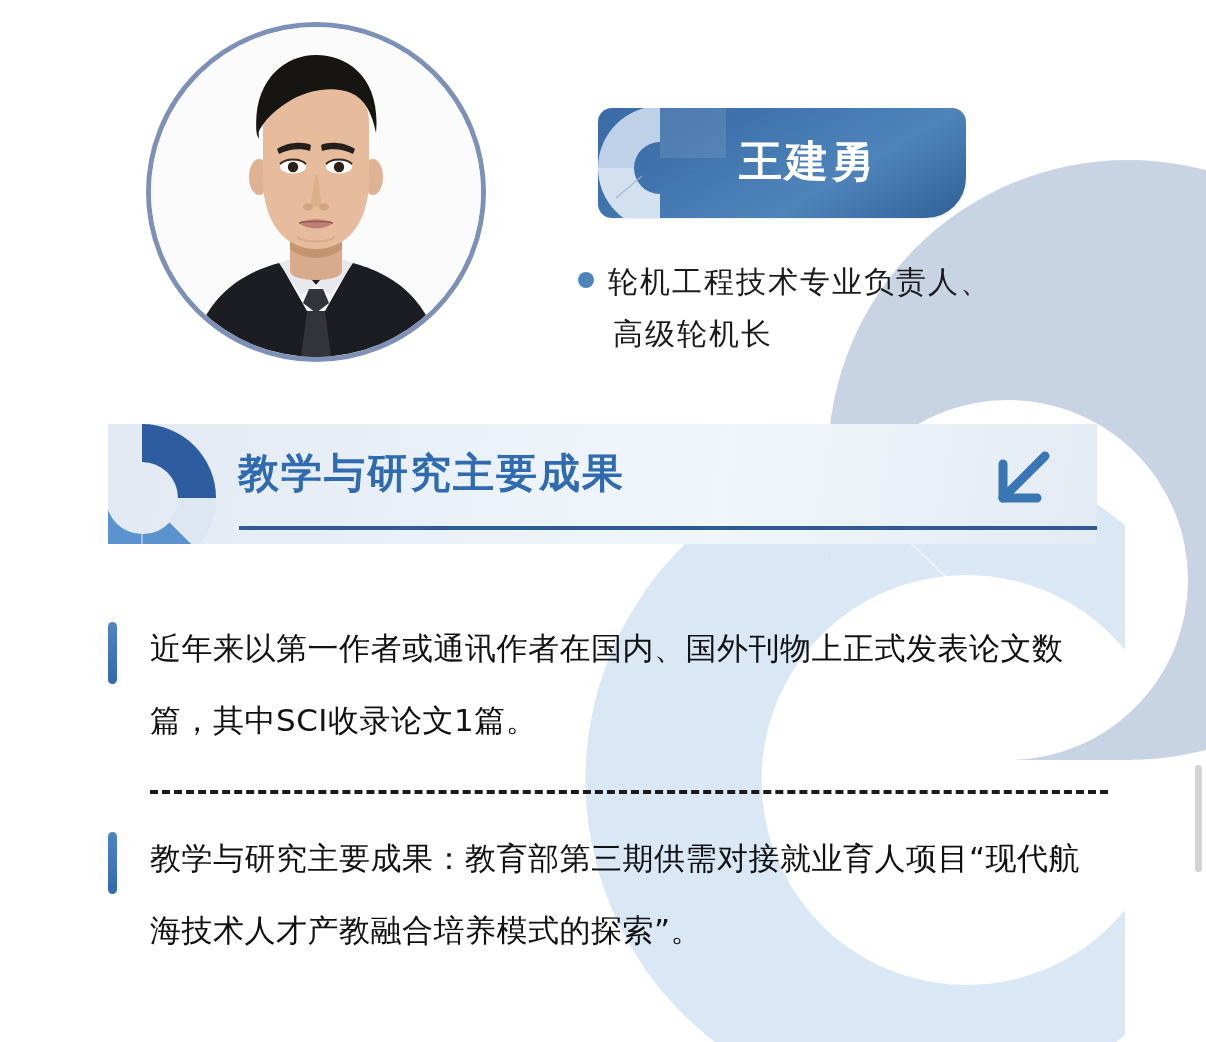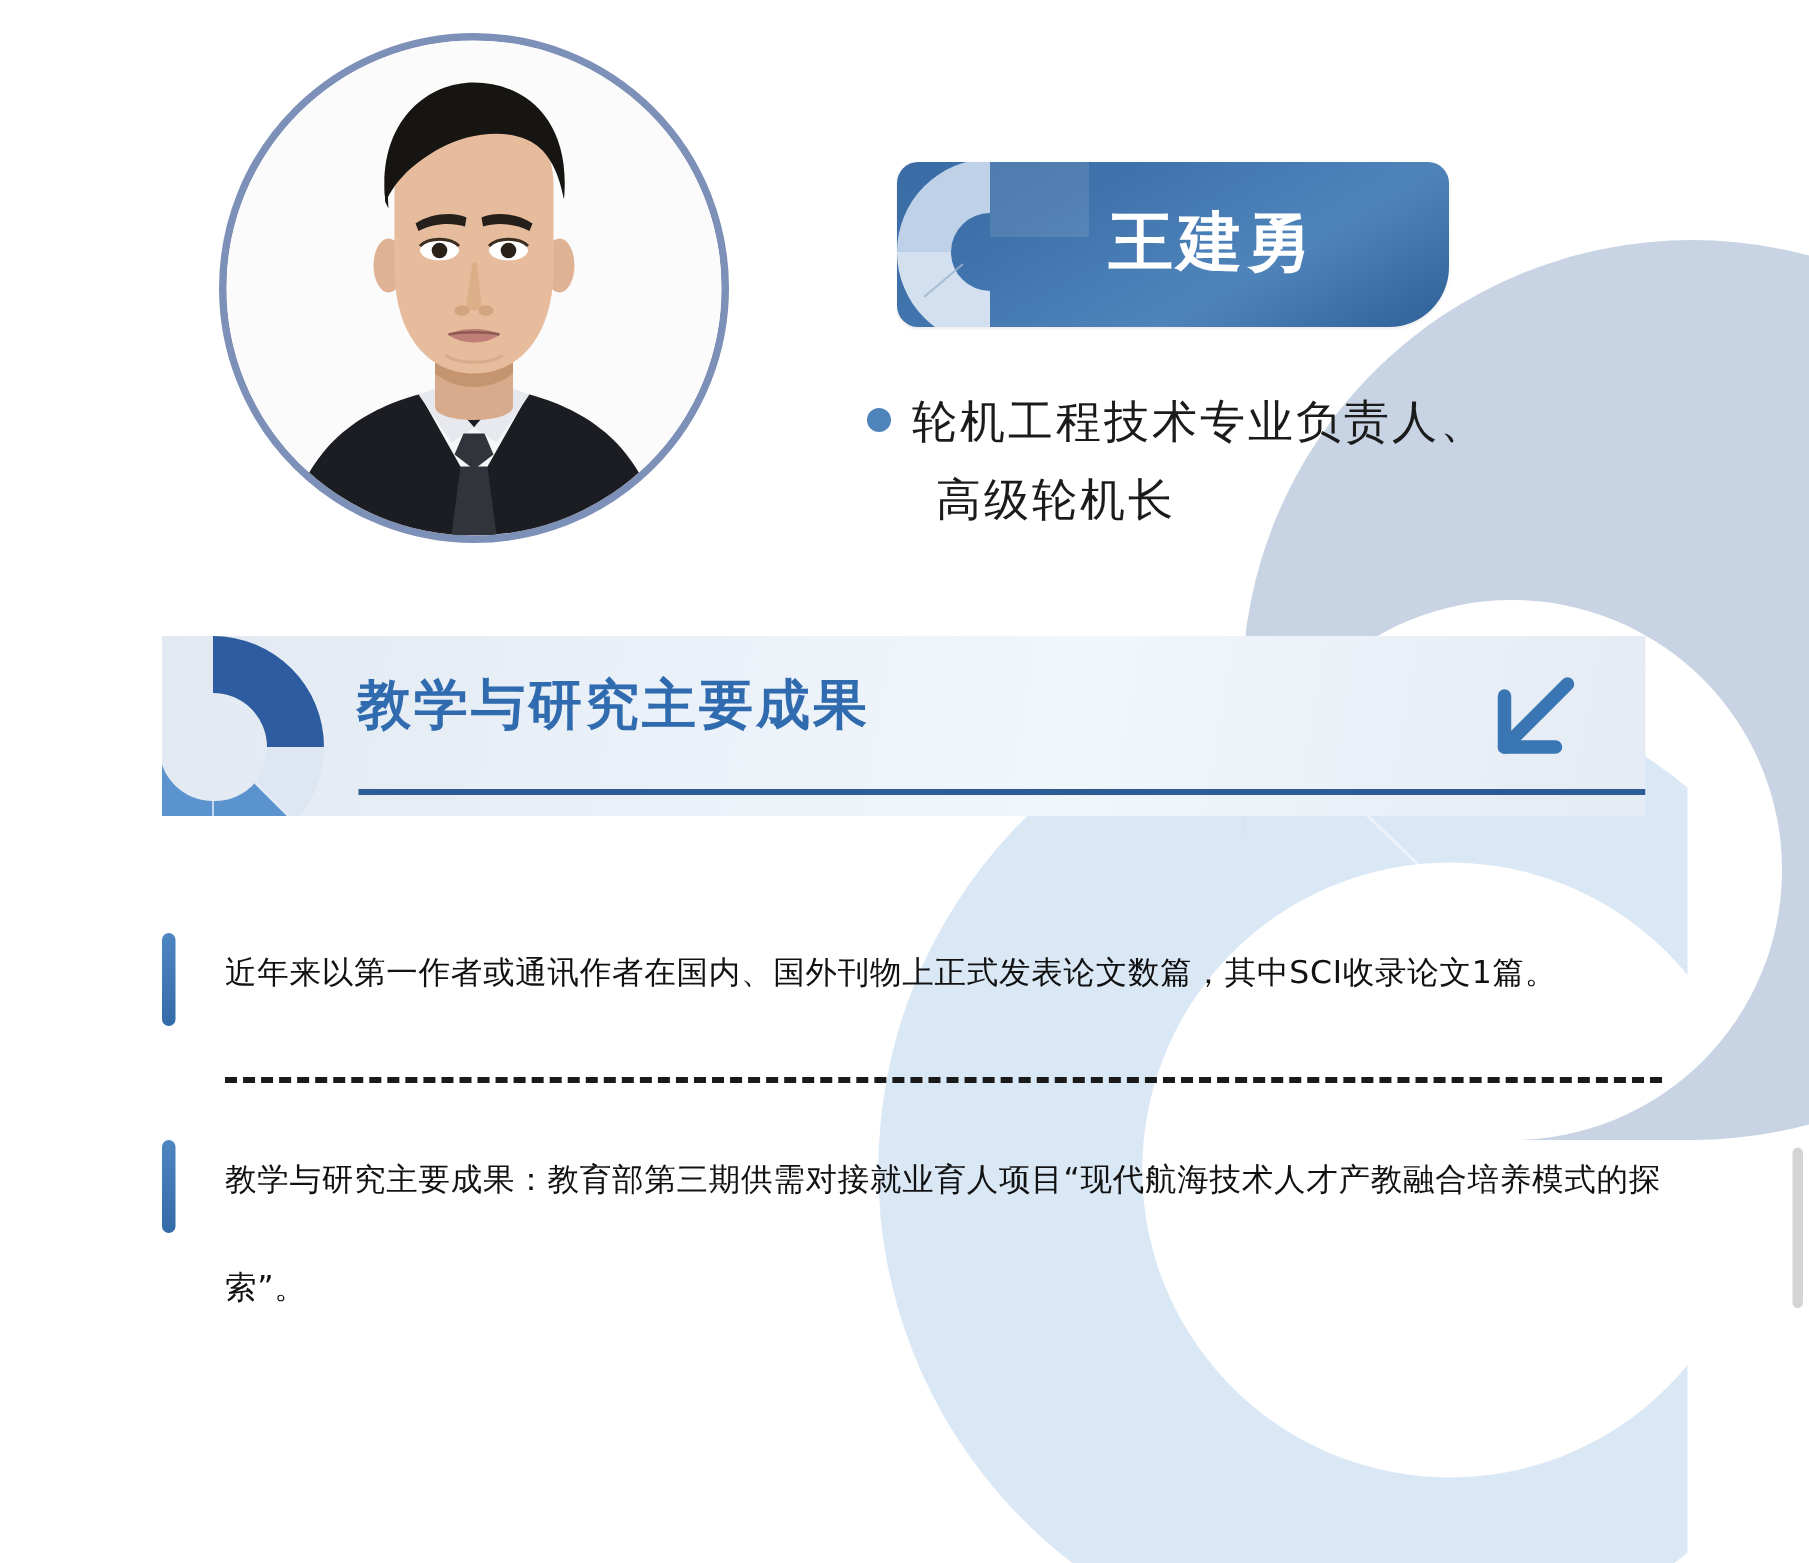--- a/index.html
+++ b/index.html
@@ -103,21 +103,21 @@
   .role-line {
     font-size: 30px;
     font-weight: 400;
     color: #1b1b1b;
     line-height: 52px;
     letter-spacing: 2px;
     font-family: "DejaVu Sans", "Liberation Sans", sans-serif;
     white-space: nowrap;
   }
   .role-line.indent {
-    margin-left: 16px;
+    margin-left: 5px;
   }
 
   
   .section-header {
     position: absolute;
     left: 108px;
     top: 424px;
     width: 989px;
     height: 120px;
     background: linear-gradient(100deg, #e2e9f2 0%, #eaf1f8 35%, #f1f6fb 62%, #e4ebf4 100%);
@@ -128,21 +128,21 @@
     position: absolute;
     left: -46px;
     top: -6px;
     width: 160px;
     height: 150px;
   }
   .section-header .hdr-title {
     position: absolute;
     left: 130px;
     top: 22px;
-    font-size: 36px;
+    font-size: 41px;
     font-weight: 700;
     color: #2f6bae;
     letter-spacing: 2px;
     font-family: "DejaVu Sans", "Liberation Sans", sans-serif;
   }
   .section-header .hdr-arrow {
     position: absolute;
     right: 44px;
     top: 24px;
     width: 62px;
@@ -173,21 +173,21 @@
   .para-bar {
     position: absolute;
     left: 0;
     top: 10px;
     width: 9px;
     height: 62px;
     border-radius: 5px;
     background: linear-gradient(180deg, #4e86c2 0%, #336aa8 100%);
   }
   .para-text {
-    font-size: 21px;
+    font-size: 31px;
     line-height: 72px;
     color: #111111;
     letter-spacing: 0.5px;
     font-family: "DejaVu Sans", "Liberation Sans", sans-serif;
   }
   .para-divider {
     height: 0;
     border-top: 4px dashed #1a1a1a;
     margin: 34px 0 28px 42px;
     width: 958px;

